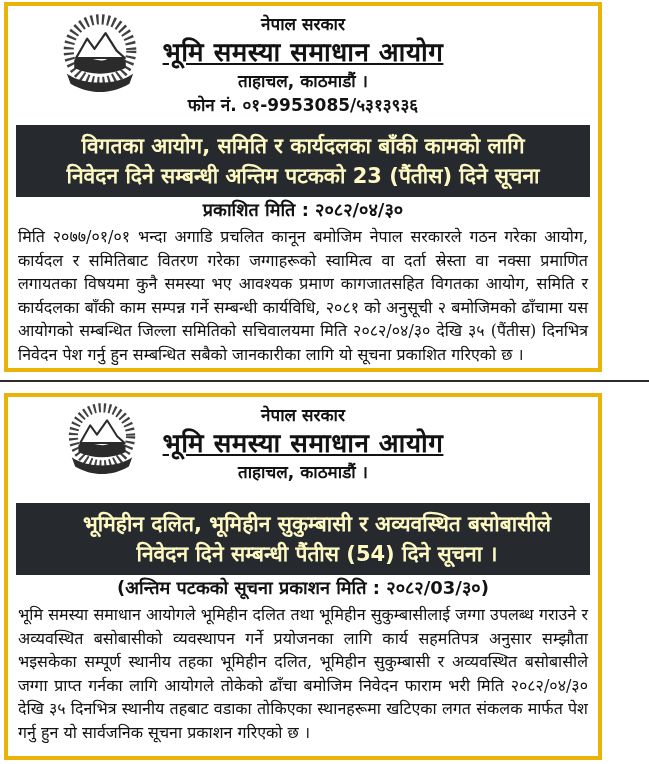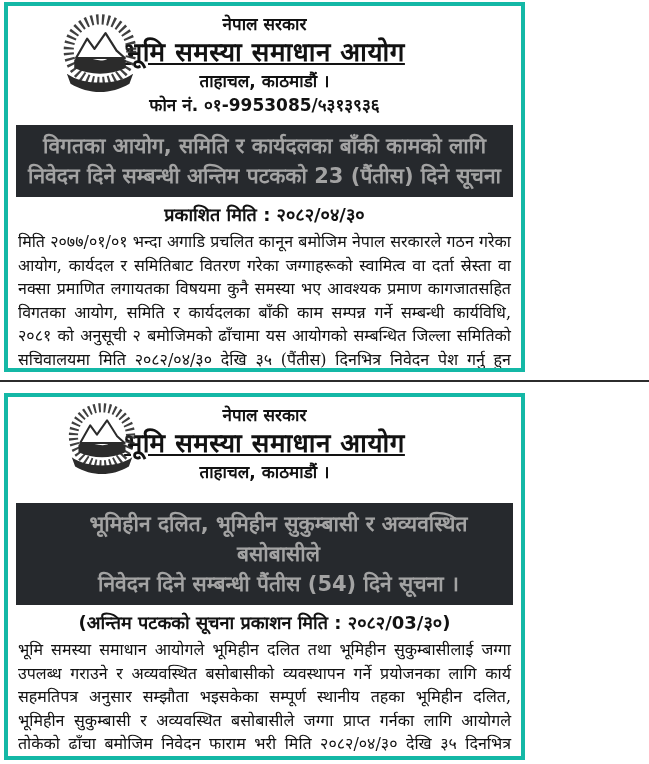--- a/index.html
+++ b/index.html
@@ -5,22 +5,22 @@
   html, body { margin: 0; padding: 0; }
   body {
     width: 649px; height: 764px;
     background: #ffffff;
     font-family: "DejaVu Sans", "Liberation Sans", sans-serif;
     color: #121212;
   }
   .page { position: relative; width: 649px; height: 764px; background: #ffffff; overflow: hidden; }
 
   .notice {
-    position: absolute; left: 4px; width: 521px;
-    border: 4px solid #14b8a6; box-sizing: border-box;
+    position: absolute; left: 4px; width: 598px;
+    border: 4px solid #eab308; box-sizing: border-box;
     background: #ffffff; overflow: hidden;
   }
   .notice-1 { top: 2px;   height: 370px; }
   .notice-2 { top: 393px; height: 367px; }
 
   .divider {
     position: absolute; top: 380px; left: 0;
     width: 649px; height: 2px; background: #2c2c2c;
   }
 
@@ -28,30 +28,30 @@
   .emblem { position: absolute; left: 46px; top: 5px; width: 92px; height: 94px; }
   .notice-2 .emblem { left: 52px; top: 3px; width: 84px; height: 86px; }
 
   .gov   { font-size: 17px; line-height: 22px; font-weight: bold; }
   .org   { font-size: 26px; line-height: 34px; font-weight: bold; letter-spacing: 0.5px; text-decoration: underline; }
   .addr  { font-size: 17px; line-height: 24px; font-weight: bold; }
   .phone { font-size: 17px; line-height: 24px; font-weight: bold; }
 
   .banner {
     margin: 8px 8px 0 8px;
-    background: #26292d; color: #a3a3a3;
+    background: #26292d; color: #fef9c3;
     text-align: center; font-weight: bold;
     font-size: 21px; line-height: 30px;
     padding: 6px 4px;
   }
   .notice-2 .banner { margin-top: 19px; padding-left: 32px; }
 
   .date-line {
     text-align: center; font-weight: bold;
-    font-size: 18px; line-height: 25px; margin-top: 5px;
+    font-size: 18px; line-height: 25px; 
   }
 
   .body-text {
     margin: 3px 10px 8px 10px;
     font-size: 16px; line-height: 23.5px;
     text-align: justify; text-justify: inter-word;
     font-family: "DejaVu Serif", "Liberation Serif", serif;
   }
 </style>
 </head>

